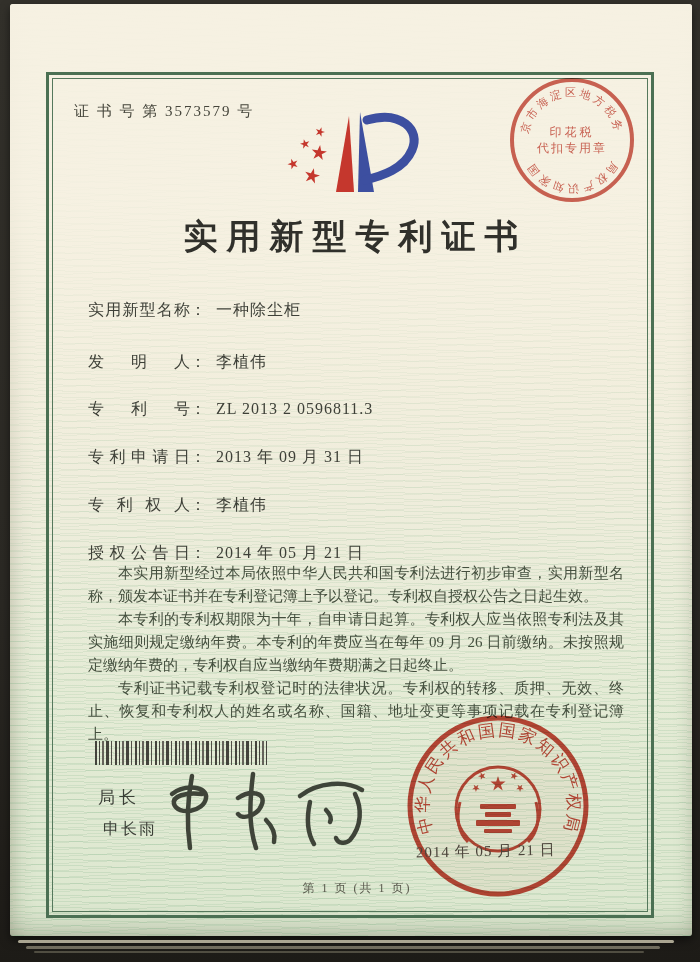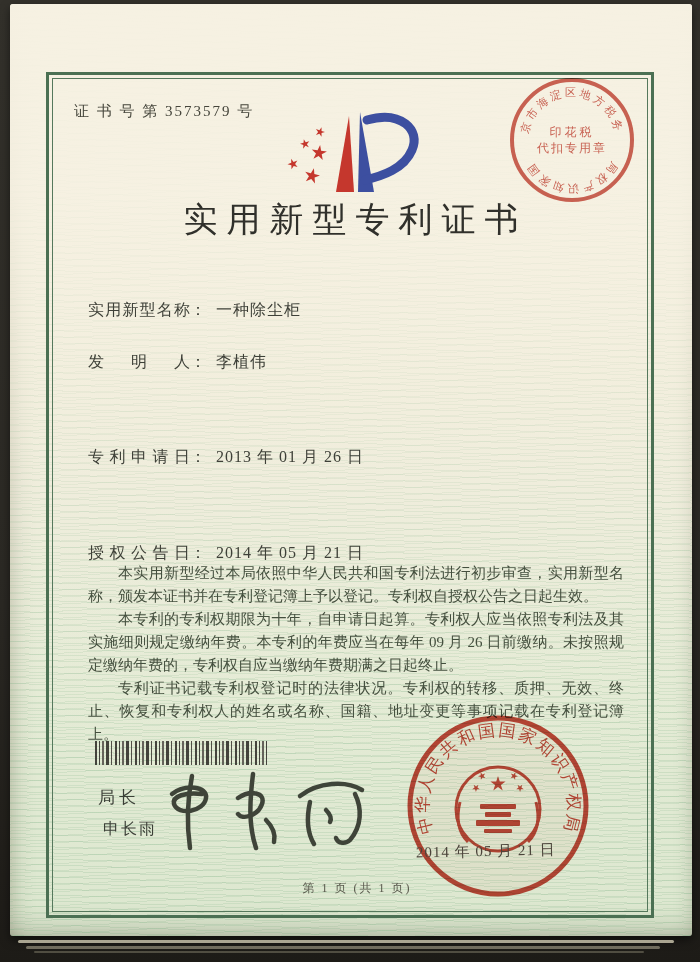--- a/index.html
+++ b/index.html
@@ -18,22 +18,22 @@
   .cream-veil{position:absolute;inset:0;border-radius:3px;
     background:linear-gradient(180deg, rgba(246,241,226,.98) 0%, rgba(246,241,226,.9) 20%,
       rgba(244,239,222,.55) 42%, rgba(240,238,220,.2) 62%, rgba(238,240,220,0) 82%);}
 
   
   .frame{position:absolute;left:36px;top:68px;width:602px;height:840px;border:3px solid #4b7053;}
   .frame::before{content:"";position:absolute;inset:3px;border:1px solid #55785c;}
 
   
   .cert-no{position:absolute;left:64px;top:98px;font-size:15px;letter-spacing:2px;color:#45453b;}
-  .title{position:absolute;left:0;top:193px;width:100%;text-align:center;font-size:34px;
-    letter-spacing:9px;color:#30302b;text-indent:9px;}
+  .title{position:absolute;left:0;top:210px;width:100%;text-align:center;font-size:34px;
+    letter-spacing:9px;color:#30302b;text-indent:9px;font-weight:bold;}
   .field-row{position:absolute;left:78px;font-size:16px;color:#3e4038;white-space:nowrap;}
   .flabel{display:inline-block;width:102px;text-align:justify;text-align-last:justify;}
   .fcolon{display:inline-block;margin-right:10px;}
   .fvalue{letter-spacing:1px;}
   .body-text{position:absolute;left:78px;top:558px;width:536px;font-size:15px;line-height:23px;
     color:#444f3e;text-align:justify;}
   .body-text p{margin:0;text-indent:2em;}
   .footer{position:absolute;left:6px;top:876px;width:100%;text-align:center;font-size:12px;
     letter-spacing:2px;color:#56564a;}
 
@@ -87,22 +87,28 @@
     </svg>
 
     <div class="title">实用新型专利证书</div>
 
     <div class="field-row" style="top:348px;">
       <span class="flabel">发明人</span><span class="fcolon">：</span><span class="fvalue">李植伟</span>
     </div>
     <div class="field-row" style="top:296px;">
       <span class="flabel">实用新型名称</span><span class="fcolon">：</span><span class="fvalue">一种除尘柜</span>
     </div>
+    <div class="field-row" style="top:395px;">
+      <span class="flabel">专利号</span><span class="fcolon">：</span><span class="fvalue">ZL 2013 2 0596811.3</span>
+    </div>
     <div class="field-row" style="top:443px;">
-      <span class="flabel">专利申请日</span><span class="fcolon">：</span><span class="fvalue">2013 年 01 月 26 日</span>
+      <span class="flabel">专利申请日</span><span class="fcolon">：</span><span class="fvalue">2013 年 09 月 31 日</span>
+    </div>
+    <div class="field-row" style="top:491px;">
+      <span class="flabel">专利权人</span><span class="fcolon">：</span><span class="fvalue">李植伟</span>
     </div>
     <div class="field-row" style="top:539px;">
       <span class="flabel">授权公告日</span><span class="fcolon">：</span><span class="fvalue">2014 年 05 月 21 日</span>
     </div>
 
     <div class="body-text">
       <p>本实用新型经过本局依照中华人民共和国专利法进行初步审查，实用新型名称，颁发本证书并在专利登记簿上予以登记。专利权自授权公告之日起生效。</p>
       <p>本专利的专利权期限为十年，自申请日起算。专利权人应当依照专利法及其实施细则规定缴纳年费。本专利的年费应当在每年 09 月 26 日前缴纳。未按照规定缴纳年费的，专利权自应当缴纳年费期满之日起终止。</p>
       <p>专利证书记载专利权登记时的法律状况。专利权的转移、质押、无效、终止、恢复和专利权人的姓名或名称、国籍、地址变更等事项记载在专利登记簿上。</p>
     </div>

